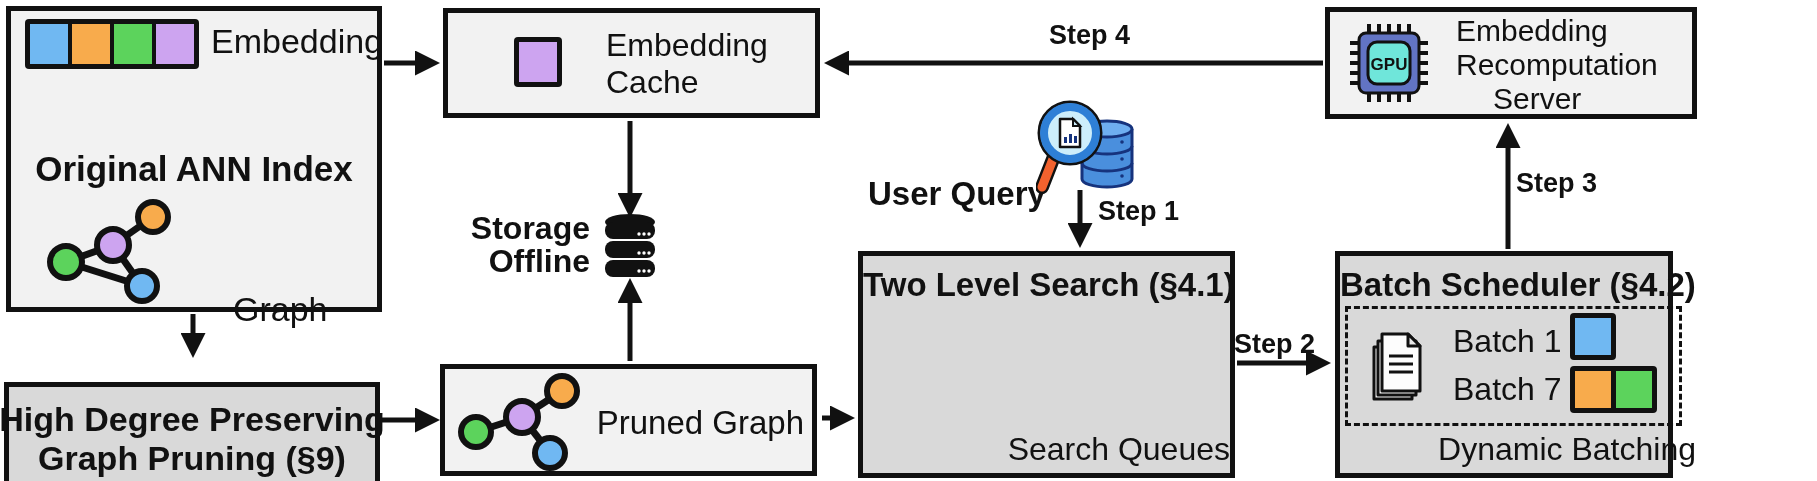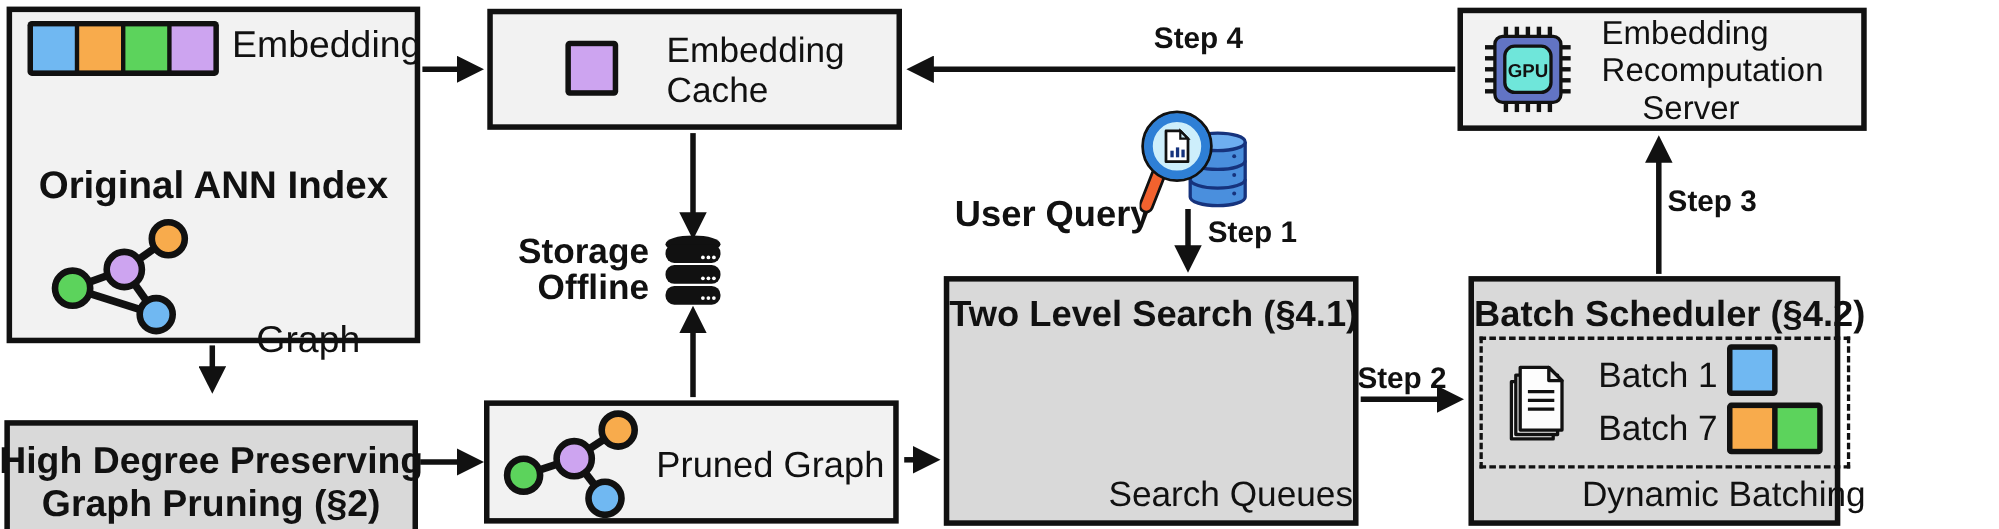--- a/index.html
+++ b/index.html
@@ -72,21 +72,21 @@
       <circle cx="107" cy="23" r="15" fill="#f8ab4c" stroke="#111" stroke-width="6"></circle>
       <circle cx="20" cy="68" r="16" fill="#5cd35c" stroke="#111" stroke-width="6"></circle>
       <circle cx="67" cy="51" r="16" fill="#cda4f0" stroke="#111" stroke-width="6"></circle>
       <circle cx="96" cy="92" r="15" fill="#70b8f2" stroke="#111" stroke-width="6"></circle>
     </svg>
     <div class="lbl abs" style="left:222px;top:232px;font-size:34px;margin-top:48px;">Graph</div>
   </div>
 
   <div class="box dark flexcol" style="left:4px;top:382px;width:376px;height:114px;">
     <div class="bold" style="font-size:34px;line-height:39px;white-space:nowrap;">High Degree Preserving</div>
-    <div class="bold" style="font-size:34px;line-height:39px;white-space:nowrap;">Graph Pruning (§2)</div>
+    <div class="bold" style="font-size:34px;line-height:39px;white-space:nowrap;">Graph Pruning (§9)</div>
   </div>
 
   <div class="box light" style="left:443px;top:8px;width:377px;height:110px;">
     <div class="frame abs" style="left:66px;top:24px;">
       <span class="cell c-purple" style="width:38px;height:40px;"></span>
     </div>
     <div class="abs" style="left:158px;top:14px;">
       <div class="lbl" style="font-size:32px;line-height:37px;">Embedding</div>
       <div class="lbl" style="font-size:32px;line-height:37px;">Cache</div>
     </div>

